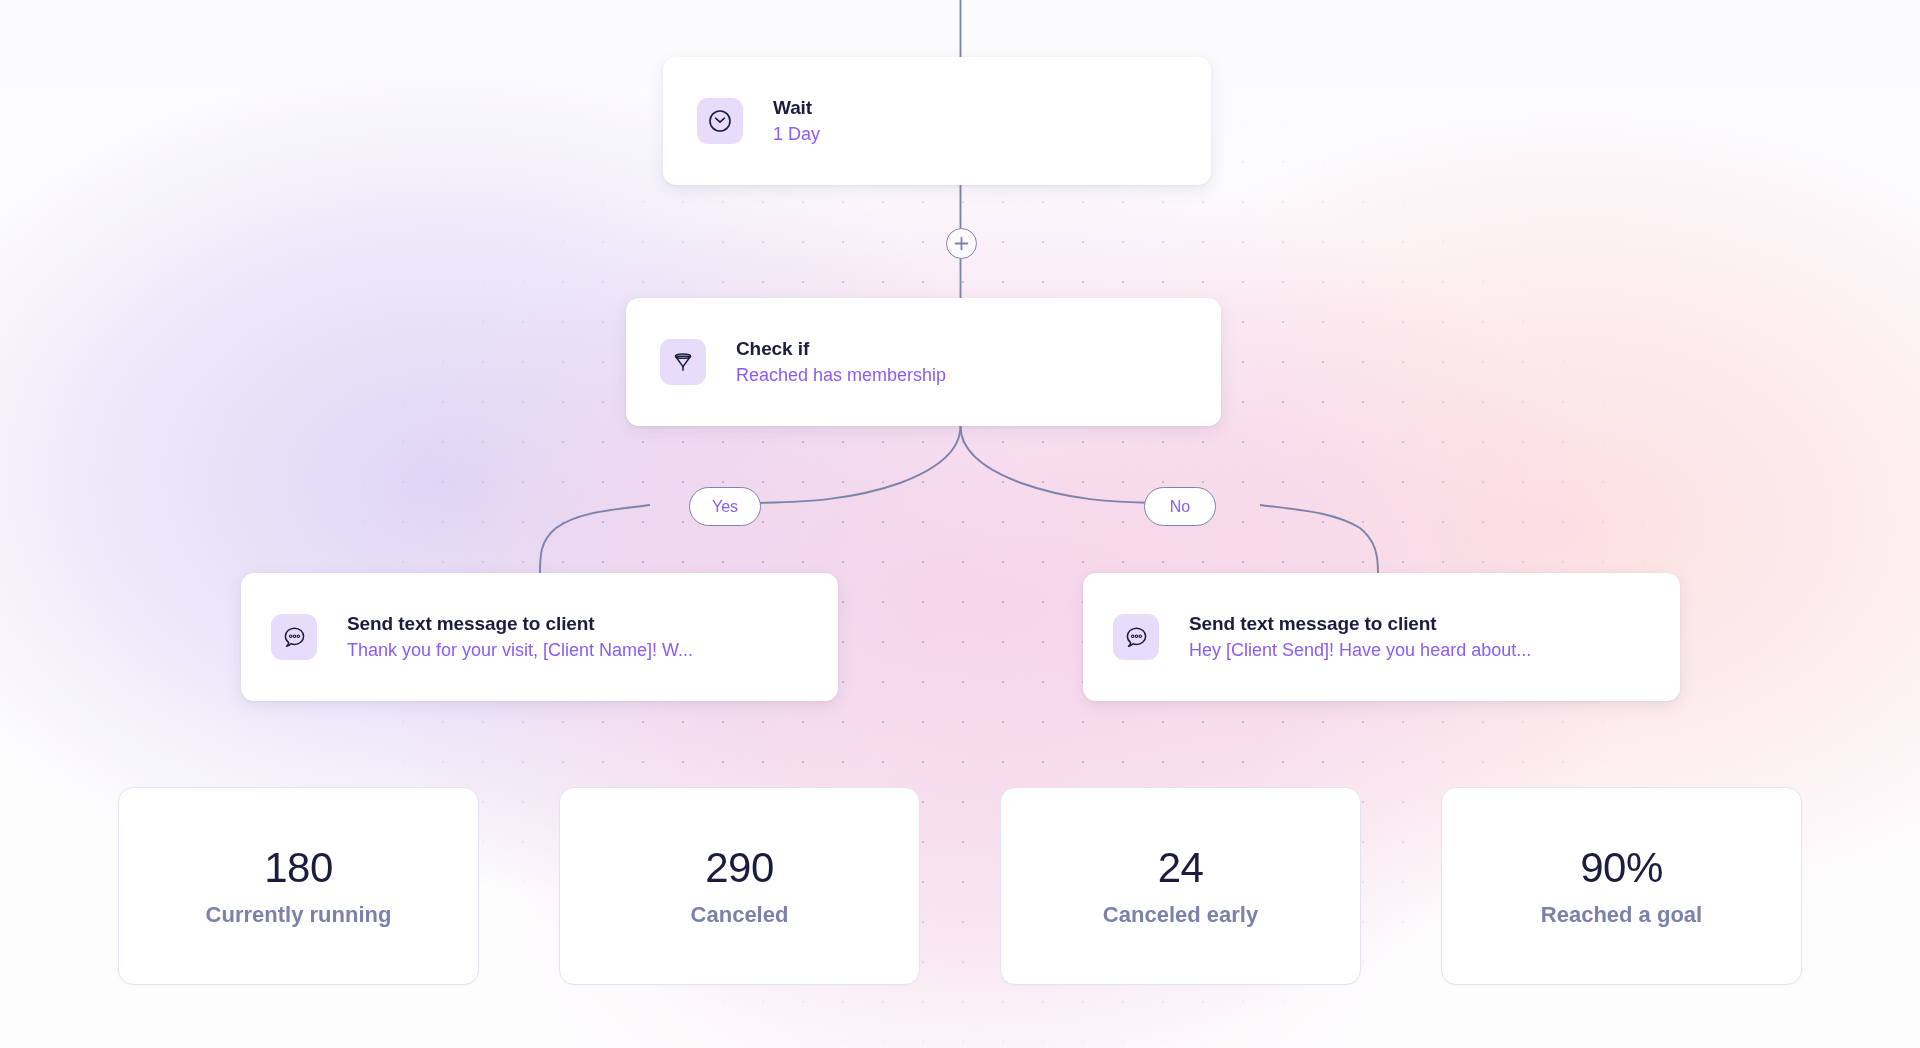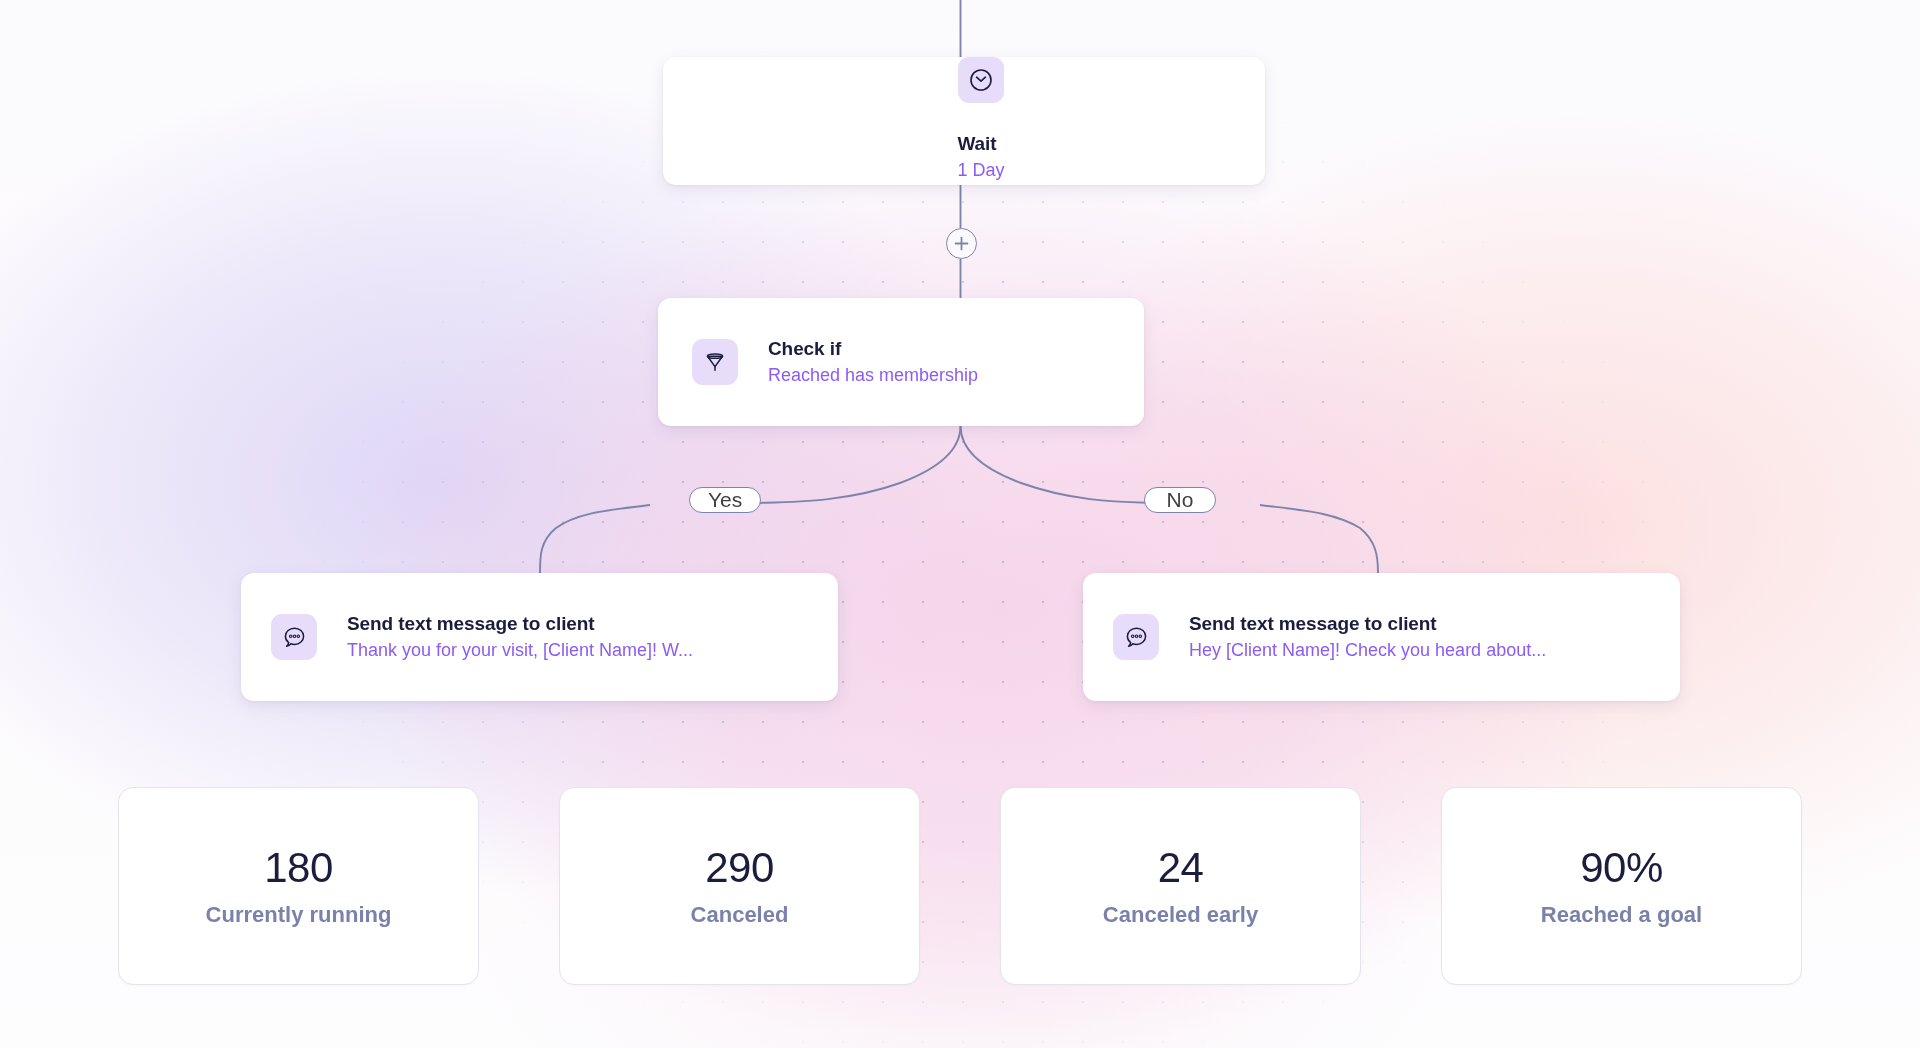--- a/index.html
+++ b/index.html
@@ -93,22 +93,22 @@
     font-size: 18px;
     font-weight: 400;
     color: #8b5cf6;
     line-height: 1.2;
     white-space: nowrap;
     overflow: hidden;
     text-overflow: ellipsis;
   }
 
   
-  #node-wait     { left: 663px; top: 57px;  width: 602px; height: 128px; padding: 0 0 0 34px; gap: 30px; flex-direction: column; }
-  #node-check    { left: 658px; top: 298px; width: 486px; height: 128px; padding: 0 12px 0 34px; gap: 30px; }
+  #node-wait     { left: 663px; top: 57px;  width: 548px; height: 128px; padding: 0 0 0 34px; gap: 30px; }
+  #node-check    { left: 626px; top: 298px; width: 595px; height: 128px; padding: 0 12px 0 34px; gap: 30px; }
   #node-msg-yes  { left: 241px; top: 573px; width: 597px; height: 128px; padding: 0 22px 0 30px; gap: 30px; }
   #node-msg-no   { left: 1083px; top: 573px; width: 597px; height: 128px; padding: 0 22px 0 30px; gap: 30px; }
   #node-msg-yes .node-sub, #node-msg-no .node-sub { max-width: 450px; }
 
   
   #add-step-button {
     position: absolute;
     left: 946px;
     top: 228px;
     width: 31px;
@@ -120,32 +120,32 @@
     display: flex;
     align-items: center;
     justify-content: center;
     cursor: pointer;
   }
   #add-step-button svg { display: block; }
 
   
   .branch-pill {
     position: absolute;
-    height: 26px;
+    height: 39px;
     min-width: 72px;
     padding: 0 18px;
     border-radius: 20px;
     background: #ffffff;
     border: 1.6px solid #7d84ab;
     box-sizing: border-box;
     display: flex;
     align-items: center;
     justify-content: center;
-    font-size: 21px;
-    color: #404040;
+    font-size: 16px;
+    color: #8b5cf6;
     cursor: pointer;
   }
   #pill-yes { left: 689px; top: 487px; }
   #pill-no  { left: 1144px; top: 487px; }
 
   
   #stats-row {
     position: absolute;
     left: 118px;
     top: 787px;
@@ -268,21 +268,21 @@
                  C9.2 20.7 7.9 21.8 5.6 22.3 C6.9 21.1 7.5 19.8 7.7 18.7
                  C5.7 17.2 4.4 14.9 4.4 12.3 C4.4 7.8 8.5 4.2 13.5 4.2
                  C18.5 4.2 22.6 7.8 22.6 12.3 Z" stroke="#1b1d3e" stroke-width="1.5" stroke-linejoin="round"></path>
         <circle cx="9.7" cy="12.2" r="1.25" stroke="#1b1d3e" stroke-width="1.15"></circle>
         <circle cx="13.5" cy="12.2" r="1.25" stroke="#1b1d3e" stroke-width="1.15"></circle>
         <circle cx="17.3" cy="12.2" r="1.25" stroke="#1b1d3e" stroke-width="1.15"></circle>
       </svg>
     </div>
     <div class="node-text">
       <div class="node-title">Send text message to client</div>
-      <div class="node-sub">Hey [Client Name]! Check you heard about...</div>
+      <div class="node-sub">Hey [Client Send]! Have you heard about...</div>
     </div>
   </div>
 
   <div id="stats-row">
 
     <div class="stat-card">
       <div class="stat-value">180</div>
       <div class="stat-label">Currently running</div>
     </div>
 

